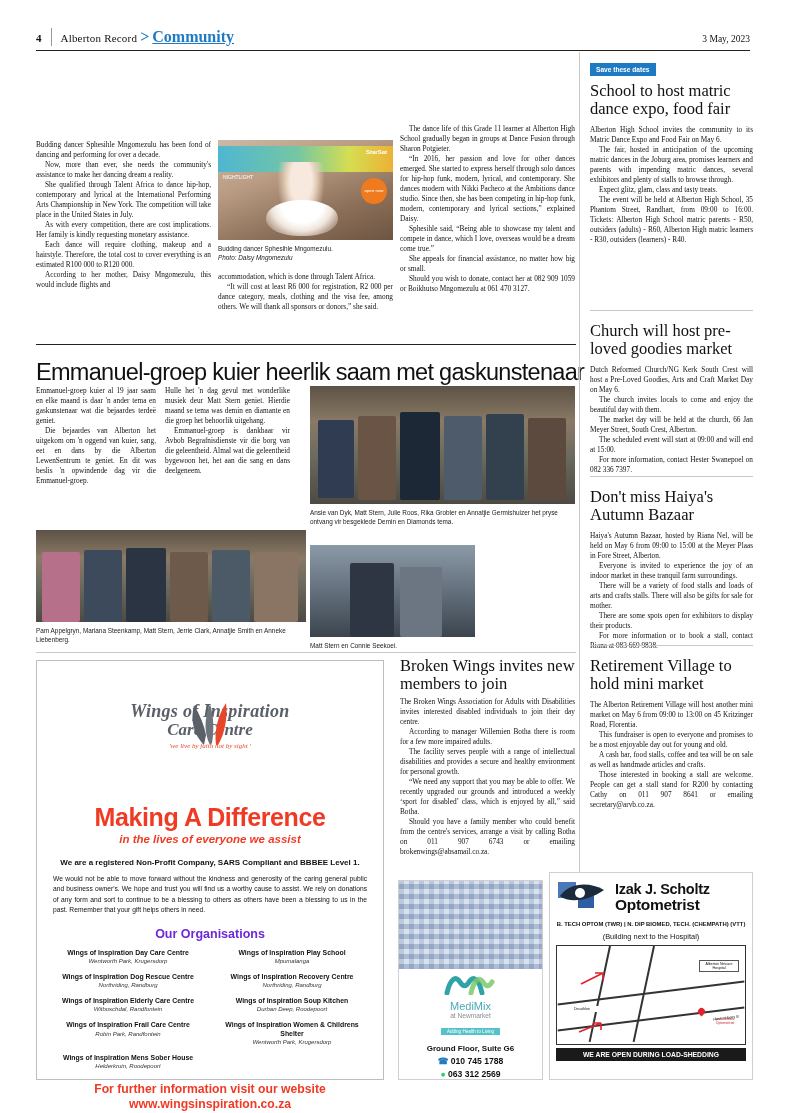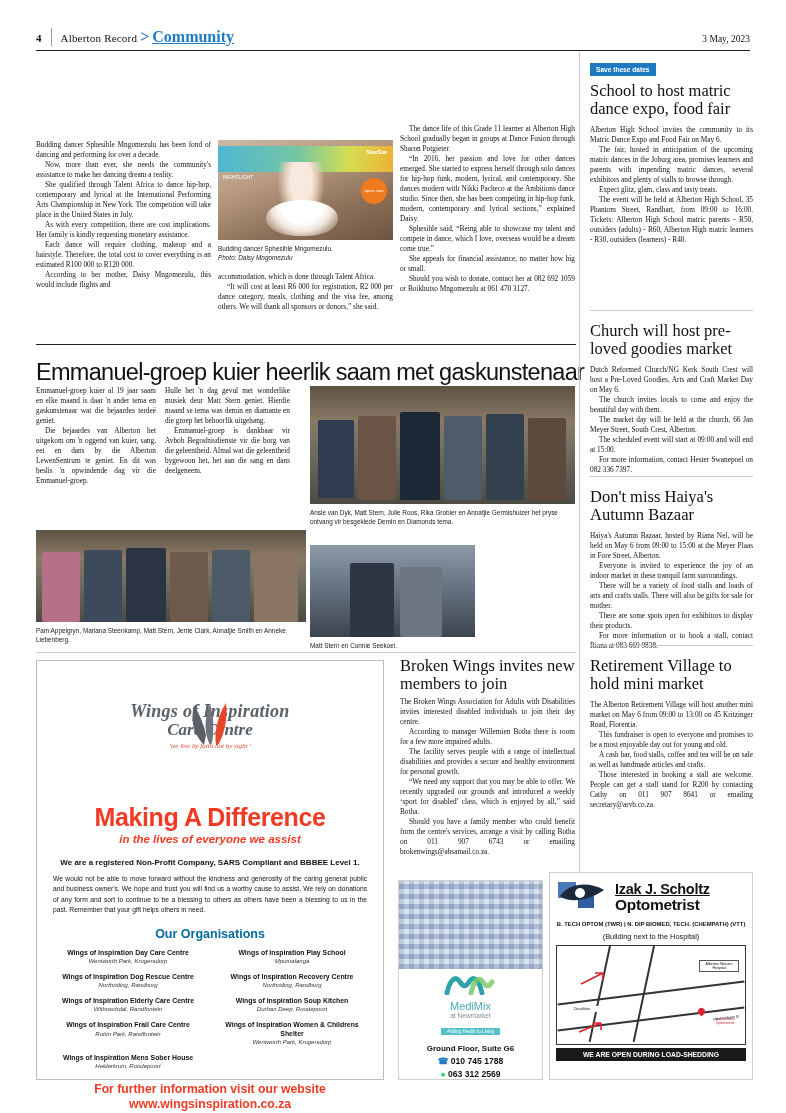--- a/index.html
+++ b/index.html
@@ -113,21 +113,21 @@
   }
   .wing-sub {
     font-family:"Liberation Serif", serif; font-style: italic; font-weight: bold;
     font-size: 17px; color:#5a6068; margin-top:-2px;
   }
   .wing-tag { font-family:"Liberation Serif", serif; font-style:italic; font-size:7px; color:#e8462a; margin-top:2px;}
   .mad { color:#f03a24; font-size: 25px; font-weight:bold; margin-top:24px; letter-spacing:-.4px;}
   .mad2 { color:#f03a24; font-size: 11.5px; font-weight:bold; font-style:italic; margin-top:1px;}
   .nonprofit { font-size:8px; font-weight:bold; margin-top:13px; color:#111;}
   .blurb { font-size:6.7px; line-height:1.55; margin-top:7px; text-align:justify; padding:0 4px; color:#111;}
-  .orgs-h { color:#0369a1; font-size:12.5px; font-weight:bold; margin-top:11px;}
+  .orgs-h { color:#6d28d9; font-size:12.5px; font-weight:bold; margin-top:11px;}
   .orgs { display:grid; grid-template-columns:1fr 1fr; gap:9px 6px; margin-top:8px;}
   .org-n { font-size:6.9px; font-weight:bold; line-height:1.2;}
   .org-l { font-size:6px; font-style:italic; color:#333; margin-top:1px;}
   .visit { color:#f03a24; font-size:12.2px; font-weight:bold; margin-top:13px; line-height:1.25;}
 
   
   .headline-bw {
     position:absolute; left:400px; top:657px; width:175px;
     font-size:16.5px; line-height:1.12; font-weight:normal;
   }
@@ -160,21 +160,21 @@
   .medi-addr { font-size:8px; font-weight:bold; margin-top:7px;}
   .medi-ph { font-size:8.6px; font-weight:bold; margin-top:3px;}
 
   
   .ad-opto {
     position:absolute; left:549px; top:872px; width:204px; height:208px;
     border:1px solid #cfcfcf; background:#fff;
     font-family:"Liberation Sans",sans-serif; padding:5px 6px; overflow:hidden;
   }
   .opto-top { display:flex; align-items:center; gap:5px; }
-  .opto-name { font-size:14.5px; font-weight:bold; line-height:1.02; letter-spacing:-.3px;text-decoration:underline;}
+  .opto-name { font-size:14.5px; font-weight:bold; line-height:1.02; letter-spacing:-.3px;}
   .opto-name2 { font-size:15.5px; font-weight:bold; letter-spacing:-.3px;}
   .opto-q { font-size:5.9px; font-weight:bold; text-align:center; margin-top:3px; line-height:1.3;}
   .opto-b { font-size:7.4px; text-align:center; margin-top:3px;}
   .map { position:relative; height:100px; border:1px solid #333; margin-top:4px; background:#fff; overflow:hidden;}
   .mapline { position:absolute; background:#333; }
   .mapbox { position:absolute; border:1px solid #555; font-size:3.6px; text-align:center; line-height:1.15; padding:1px; background:#fff;}
   .mappin { position:absolute; width:7px; height:7px; background:#e0232e; border-radius:50% 50% 50% 0; transform:rotate(-45deg);}
   .opto-foot { background:#1a1a1a; color:#fff; font-size:6.8px; font-weight:bold; text-align:center; padding:3px 0; margin-top:3px;}
 </style>
 </head>
@@ -204,21 +204,21 @@
   <div class="col" id="colB">
     <p class="noind">accommodation, which is done through Talent Africa.</p>
     <p>“It will cost at least R6 000 for registration, R2 000 per dance category, meals, clothing and the visa fee, among others. We will thank all sponsors or donors,” she said.</p>
   </div>
 
   <div class="col" id="colC">
     <p>The dance life of this Grade 11 learner at Alberton High School gradually began in groups at Dance Fusion through Sharon Potgieter.</p>
     <p>“In 2016, her passion and love for other dances emerged. She started to express herself through solo dances for hip-hop funk, modern, lyrical, and contemporary. She dances modern with Nikki Pacheco at the Ambitions dance studio. Since then, she has been competing in hip-hop funk, modern, contemporary and lyrical sections,” explained Daisy.</p>
     <p>Sphesihle said, “Being able to showcase my talent and compete in dance, which I love, overseas would be a dream come true.”</p>
     <p>She appeals for financial assistance, no matter how big or small.</p>
-    <p>Should you wish to donate, contact her at 082 692 1059 or Boikhutso Mngomezulu at 061 470 3127.</p>
+    <p>Should you wish to donate, contact her at 082 909 1059 or Boikhutso Mngomezulu at 061 470 3127.</p>
   </div>
 
   <div class="photo1">
     <div class="ph1-banner"></div>
     <div class="ph1-logo">StarSat</div>
     <div class="ph1-badge">open now</div>
     <div class="ph1-left">NIGHTLIGHT</div>
     <div class="ph1-dancer"></div>
     <div class="ph1-skirt"></div>
   </div>

